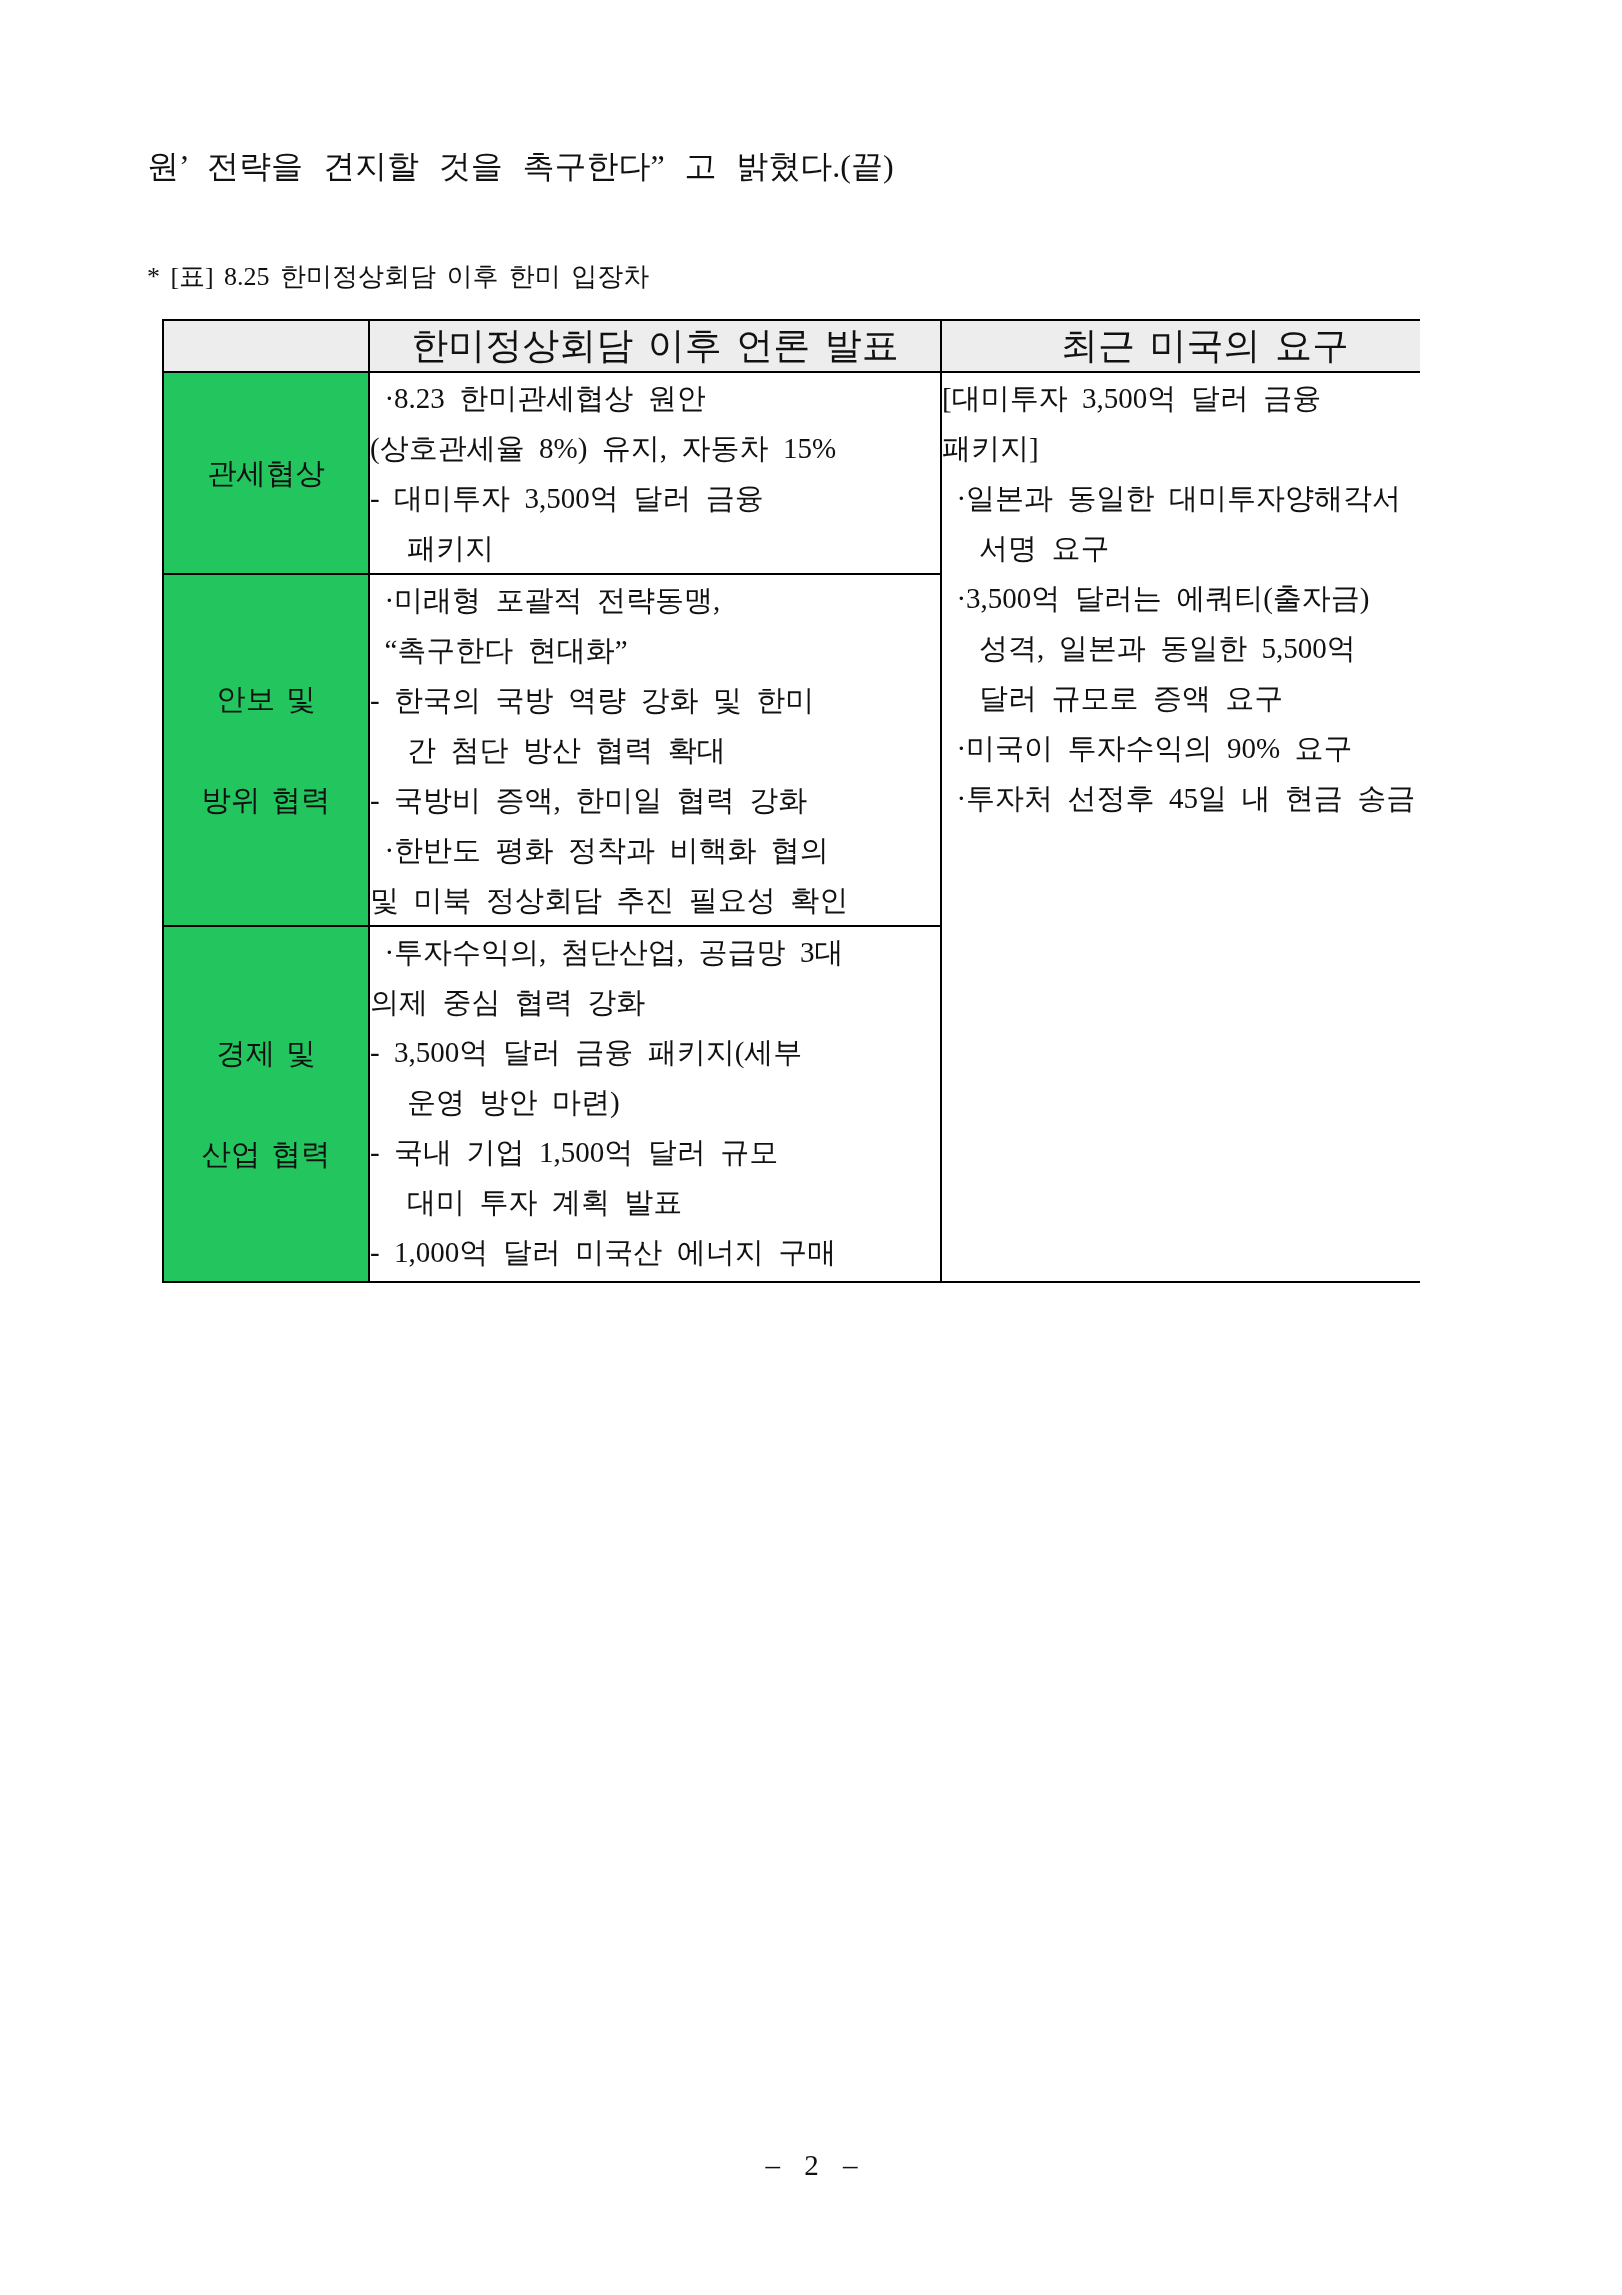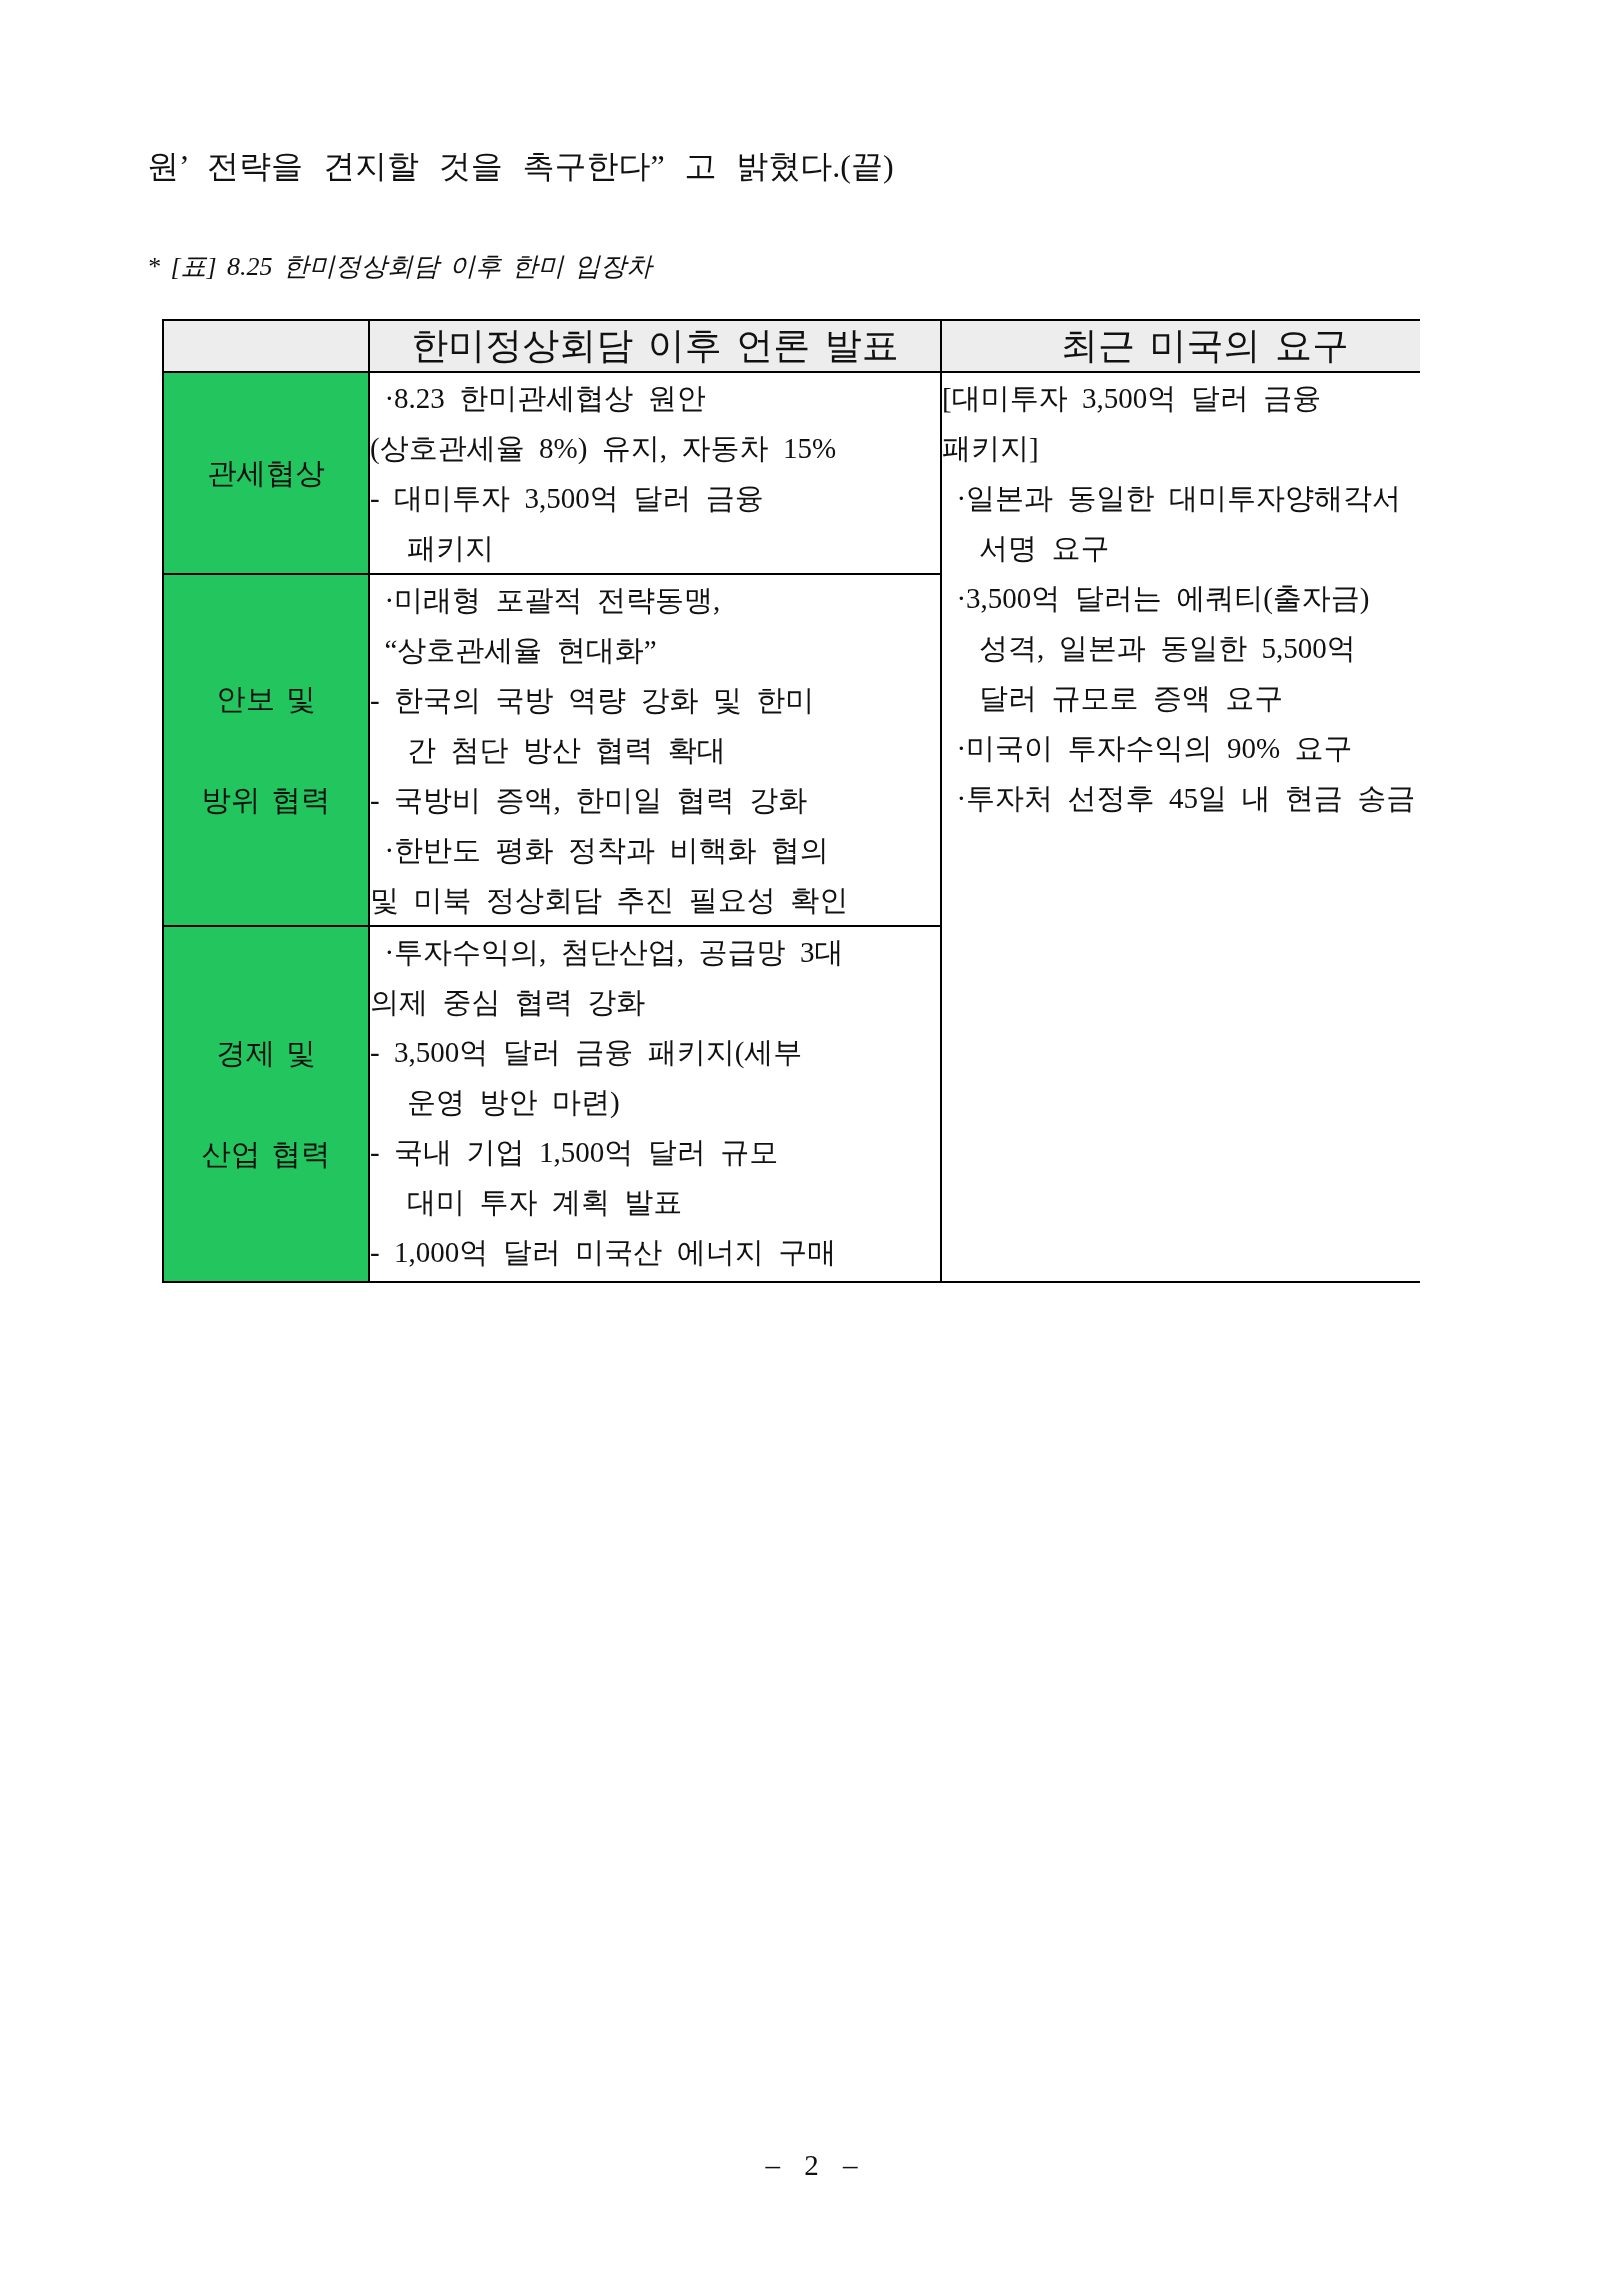--- a/index.html
+++ b/index.html
@@ -21,26 +21,25 @@
   .top-paragraph{
     position:absolute;
     left:147px; top:143px;
     font-size:32px;
     line-height:47px;
     word-spacing:11.8px;
     white-space:nowrap;
   }
   .table-caption{
     position:absolute;
-    left:147px; top:250px;
+    left:147px; top:260px;
     font-size:26px;
     line-height:34px;
     word-spacing:3.9px;
     white-space:nowrap;
-    font-style:italic;
   }
   table.cmp{
     position:absolute;
     left:162px; top:319px;
     width:1306px;
     border-collapse:collapse;
     table-layout:fixed;
   }
   table.cmp th, table.cmp td{
     border:2px solid var(--border-c);
@@ -141,21 +140,21 @@
             <div class="line ind-1">·투자처 선정후 45일 내 현금 송금</div>
           </td>
       </tr>
       <tr class="r2">
         <th class="row-label">
             <div class="line">안보 및</div>
             <div class="line">방위 협력</div>
           </th>
         <td class="content">
             <div class="line ind-1">·미래형 포괄적 전략동맹,</div>
-            <div class="line ind-1">“상호관세율 현대화”</div>
+            <div class="line ind-1">“촉구한다 현대화”</div>
             <div class="line ind-0">- 한국의 국방 역량 강화 및 한미</div>
             <div class="line ind-2">간 첨단 방산 협력 확대</div>
             <div class="line ind-0">- 국방비 증액, 한미일 협력 강화</div>
             <div class="line ind-1">·한반도 평화 정착과 비핵화 협의</div>
             <div class="line ind-0">및 미북 정상회담 추진 필요성 확인</div>
           </td>
       </tr>
       <tr class="r3">
         <th class="row-label">
             <div class="line">경제 및</div>

